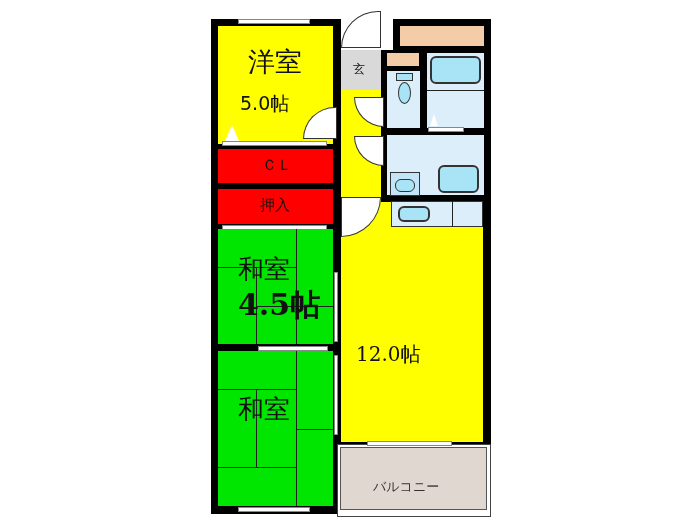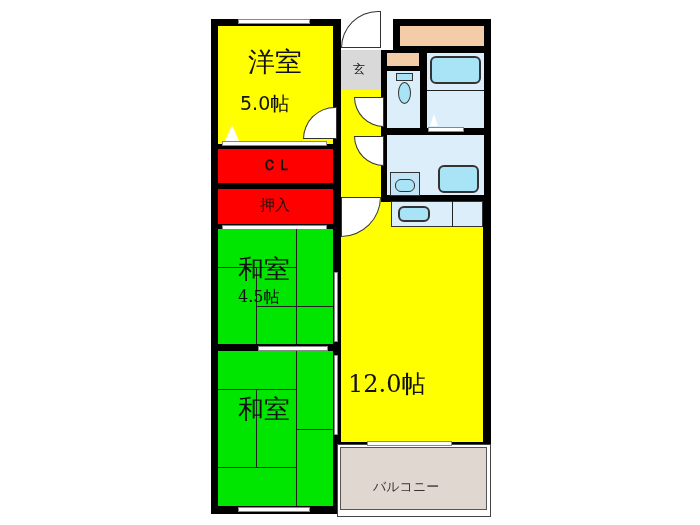--- a/index.html
+++ b/index.html
@@ -30,33 +30,33 @@
 
   <div class="abs yellow" style="left:218px;top:26px;width:115px;height:118px;"></div>
   <div class="abs win" style="left:238px;top:19px;width:72px;height:5px;"></div>
   <div class="lbl" style="left:248px;top:48px;font-size:27px;font-family:Liberation Sans, sans-serif;">洋室</div>
   <div class="lbl" style="left:240px;top:82px;font-size:19px;font-family:'DejaVu Sans',sans-serif;margin-top:12px;">5.0帖</div>
   <div class="abs" style="left:225px;top:125px;width:0;height:0;border-left:7px solid transparent;border-right:7px solid transparent;border-bottom:16px solid #fff;"></div>
   <div class="abs win" style="left:222px;top:141px;width:105px;height:5px;"></div>
   <div class="door" style="left:303px;top:107px;width:34px;height:32px;border-radius:34px 0 0 0;"></div>
 
   <div class="abs red" style="left:218px;top:149px;width:115px;height:34px;"></div>
-  <div class="lbl" style="left:262px;top:158px;font-size:15px;font-weight:bold;">ＣＬ</div>
+  <div class="lbl" style="left:262px;top:158px;font-size:15px;">ＣＬ</div>
 
   <div class="abs red" style="left:218px;top:189px;width:115px;height:35px;"></div>
   <div class="lbl" style="left:260px;top:198px;font-size:15px;">押入</div>
 
   <div class="abs green" style="left:218px;top:229px;width:115px;height:115px;"></div>
   <div class="abs win" style="left:222px;top:225px;width:105px;height:5px;"></div>
   <div class="abs line" style="left:296px;top:229px;width:1px;height:115px;"></div>
   <div class="abs line" style="left:218px;top:267px;width:79px;height:1px;"></div>
   <div class="abs line" style="left:256px;top:267px;width:1px;height:77px;"></div>
   <div class="abs line" style="left:256px;top:306px;width:77px;height:1px;"></div>
   <div class="lbl" style="left:238px;top:256px;font-size:26px;">和室</div>
-  <div class="lbl" style="left:238px;top:289px;font-size:16px;">4.5帖</div>
+  <div class="lbl" style="left:238px;top:289px;font-size:30px;font-weight:bold;">4.5帖</div>
   <div class="abs win" style="left:334px;top:272px;width:4px;height:70px;"></div>
 
   <div class="abs green" style="left:218px;top:351px;width:115px;height:155px;"></div>
   <div class="abs win" style="left:258px;top:346px;width:70px;height:5px;"></div>
   <div class="abs line" style="left:296px;top:351px;width:1px;height:155px;"></div>
   <div class="abs line" style="left:218px;top:389px;width:79px;height:1px;"></div>
   <div class="abs line" style="left:256px;top:389px;width:1px;height:78px;"></div>
   <div class="abs line" style="left:218px;top:467px;width:79px;height:1px;"></div>
   <div class="abs line" style="left:296px;top:429px;width:37px;height:1px;"></div>
   <div class="lbl" style="left:238px;top:396px;font-size:26px;">和室</div>
@@ -67,21 +67,21 @@
   <div class="lbl" style="left:353px;top:63px;font-size:12px;">玄</div>
   <div class="door" style="left:341px;top:11px;width:40px;height:37px;border-radius:40px 0 0 0;"></div>
 
   <div class="abs yellow" style="left:341px;top:90px;width:40px;height:112px;"></div>
   <div class="door" style="left:354px;top:97px;width:30px;height:30px;border-radius:0 0 0 30px;"></div>
   <div class="door" style="left:354px;top:136px;width:30px;height:30px;border-radius:0 0 0 30px;"></div>
 
   <div class="abs yellow" style="left:341px;top:202px;width:142px;height:240px;"></div>
   <div class="abs yellow" style="left:381px;top:222px;width:102px;height:20px;"></div>
   <div class="door" style="left:341px;top:197px;width:40px;height:40px;border-radius:0 0 40px 0;"></div>
-  <div class="lbl" style="left:348px;top:344px;font-size:24px;margin-top:28px;">12.0帖</div>
+  <div class="lbl" style="left:356px;top:344px;font-size:20px;">12.0帖</div>
 
   <div class="abs ltblue" style="left:391px;top:201px;width:92px;height:26px;border:1px solid #333;"></div>
   <div class="fix" style="left:398px;top:206px;width:32px;height:16px;"></div>
   <div class="abs line" style="left:452px;top:201px;width:1px;height:26px;"></div>
 
   <div class="abs beige" style="left:400px;top:26px;width:84px;height:20px;"></div>
   <div class="abs beige" style="left:387px;top:53px;width:32px;height:13px;"></div>
 
   <div class="abs ltblue" style="left:387px;top:71px;width:33px;height:57px;"></div>
   <div class="abs" style="left:396px;top:73px;width:17px;height:8px;background:#a8e4f5;border:1px solid #333;"></div>

